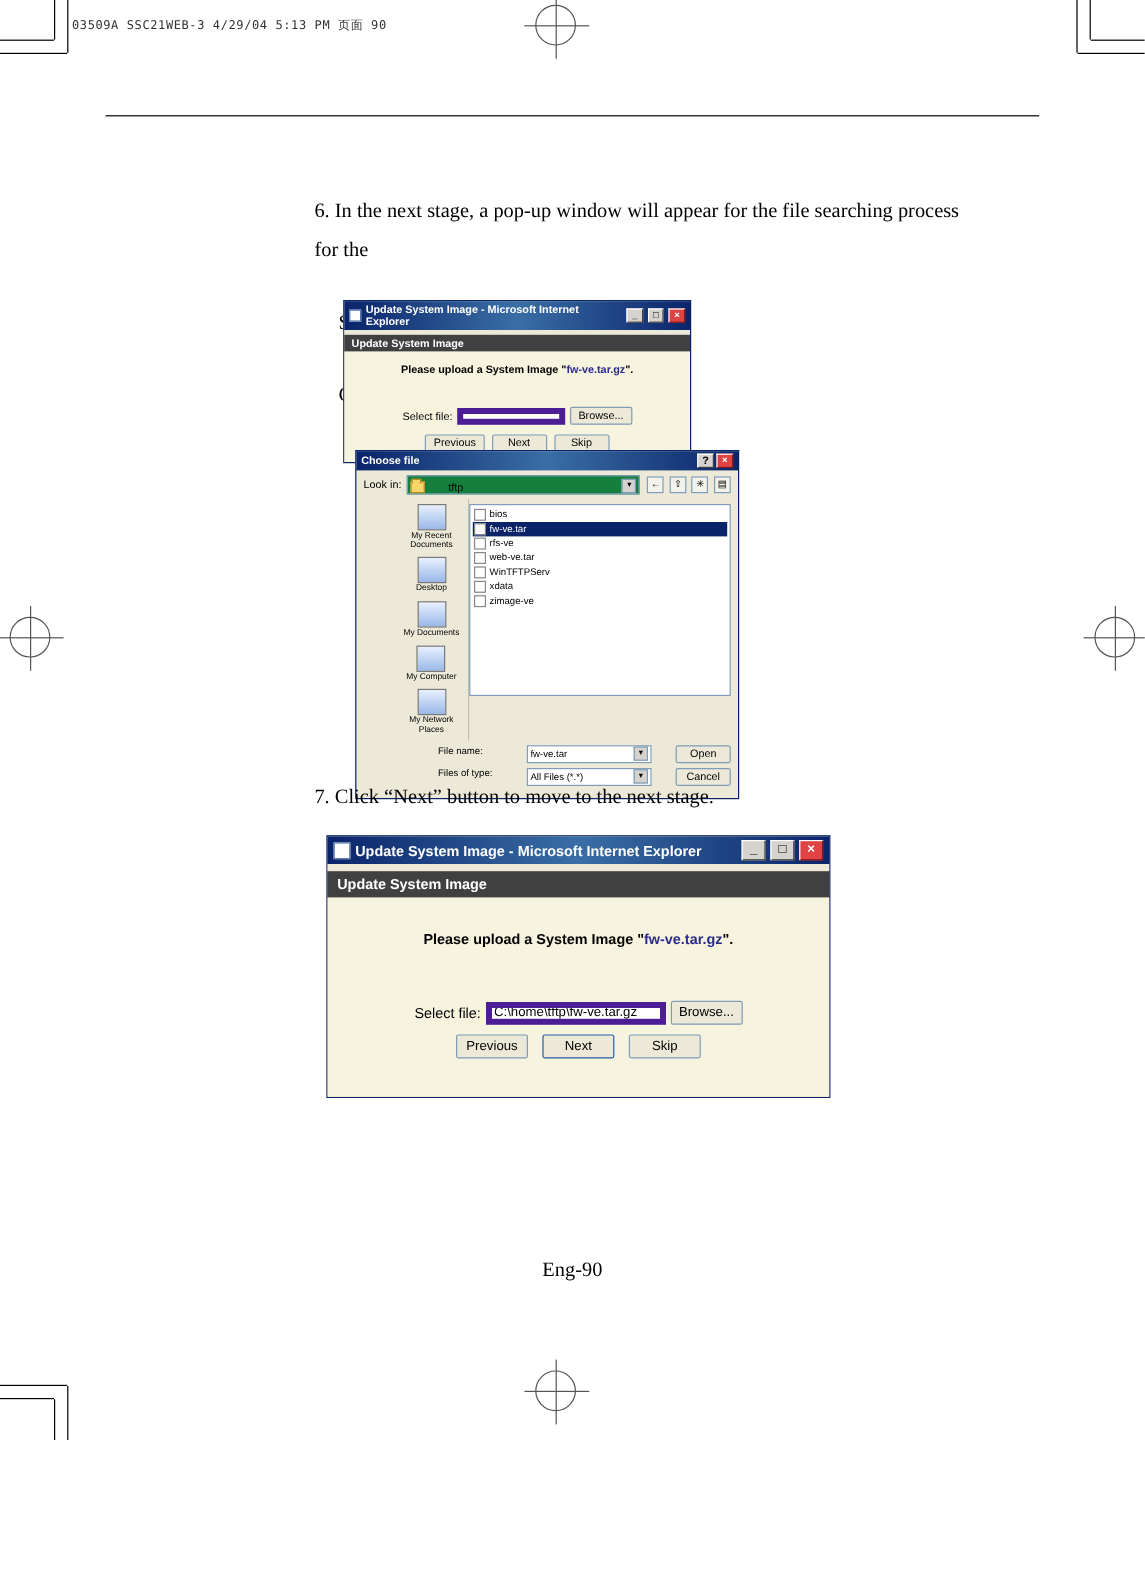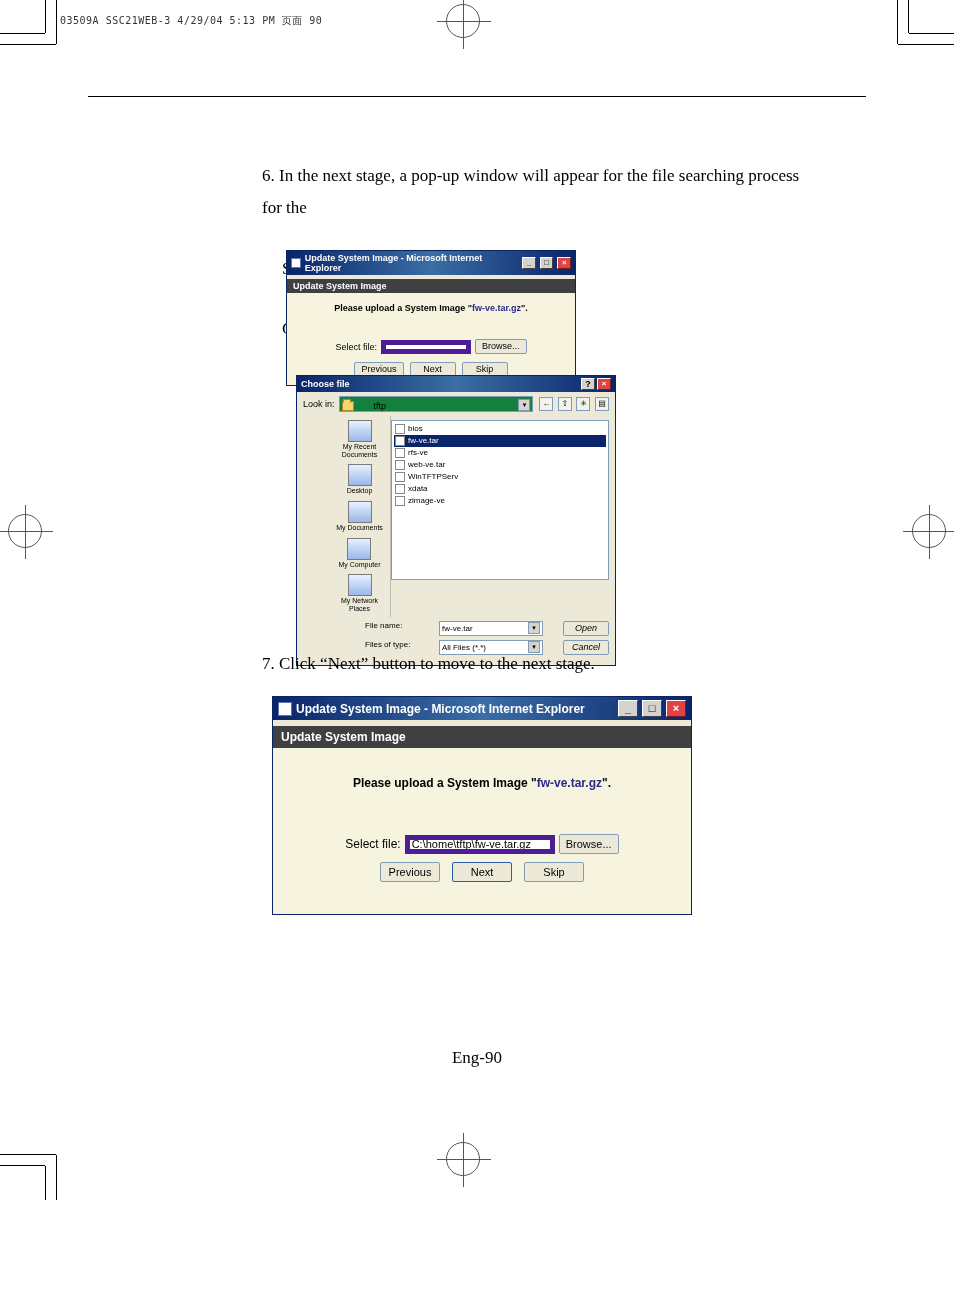--- a/index.html
+++ b/index.html
@@ -163,21 +163,21 @@
   .filelist{
     flex:1;background:#fff;border:1px solid #7f9db9;margin:4px 6px 4px 0;padding:2px;height:160px;
   }
   .file-item{display:flex;align-items:center;gap:3px;font-size:8px;padding:0 1px;line-height:12px;}
   .file-item.sel{background:#0a246a;color:#fff;}
   .fico{width:10px;height:10px;border:1px solid #888;background:#fff;}
   .bottom-rows{padding:4px 6px 6px 68px;}
   .brow{display:flex;gap:20px;margin-bottom:4px;}
   .brow .lbl{width:54px;font-size:8px;}
   .brow .combo2{flex:1;background:#fff;border:1px solid #7f9db9;height:15px;font-size:8px;padding:0 2px;display:flex;align-items:center;}
-  .brow .act{width:28px;font-style:italic;}
+  .brow .act{width:28px;}
 
   
   .fig2 {
     position: absolute;
     left: 272px; top: 696px;
     width: 420px;
     font-family: Tahoma, Arial, sans-serif;
   }
   .fig2 .ie-window{font-size:11px;}
   .fig2 .ie-title{font-size:12px;padding:3px 5px;}

